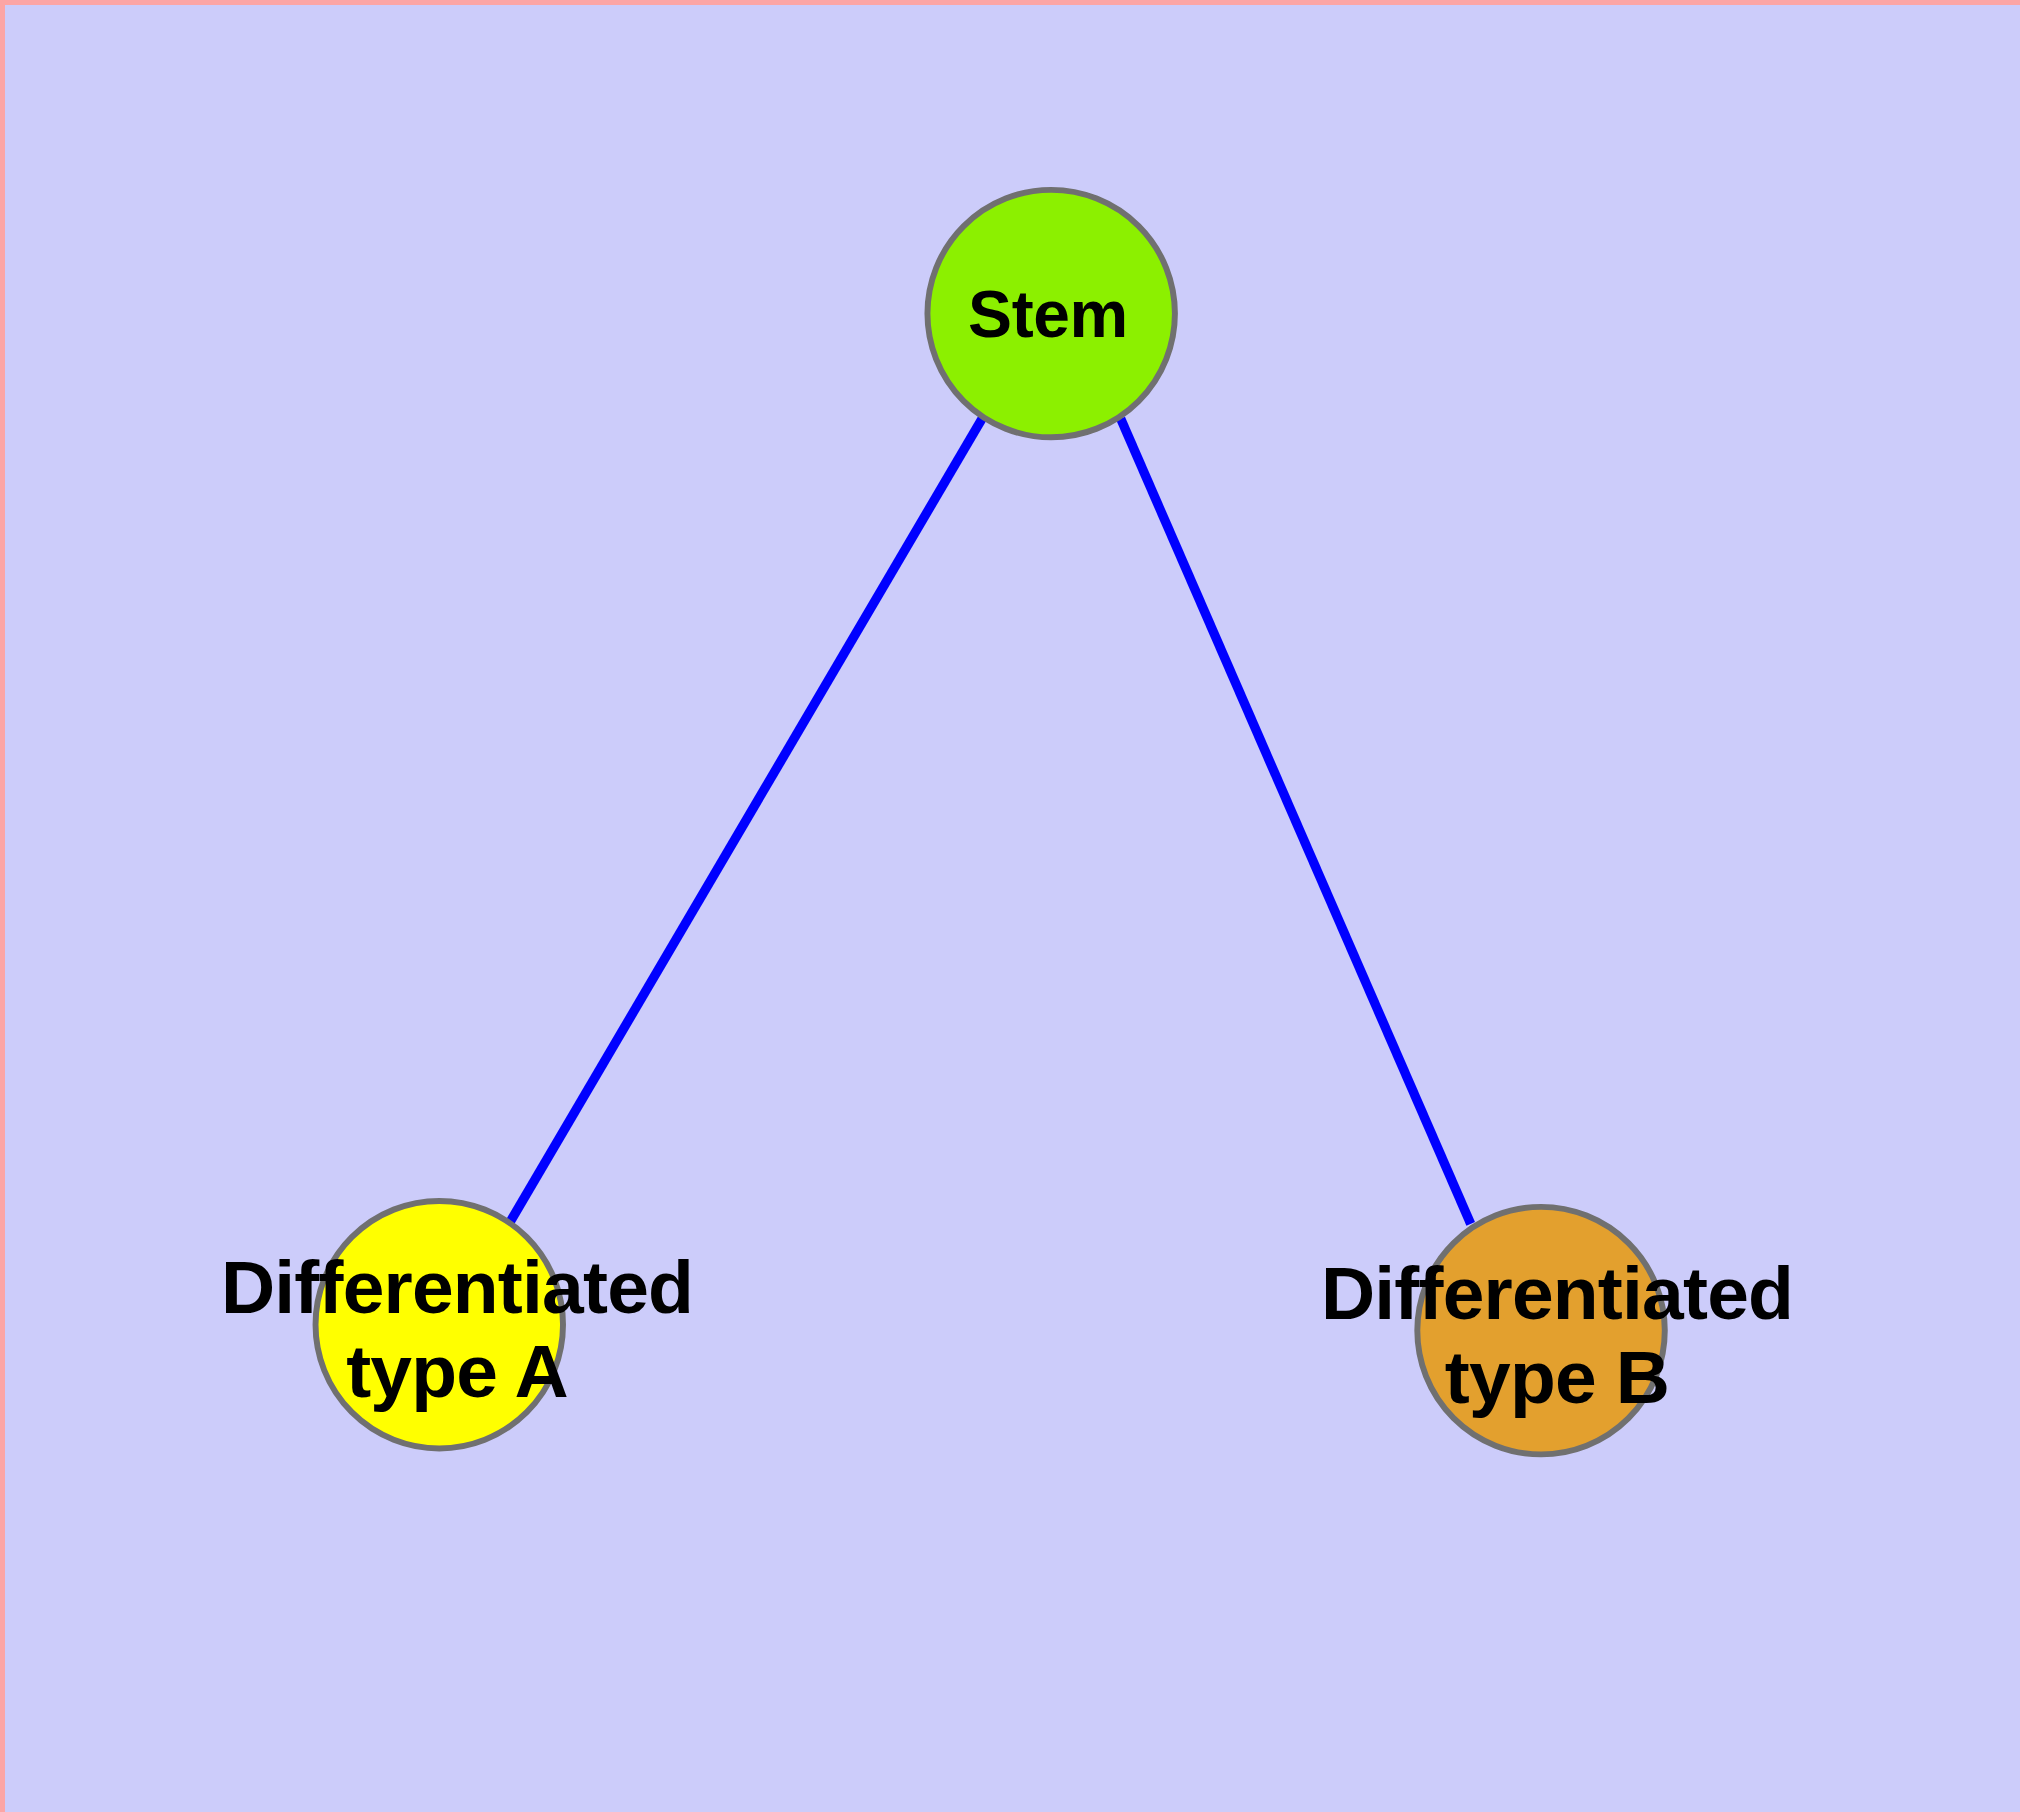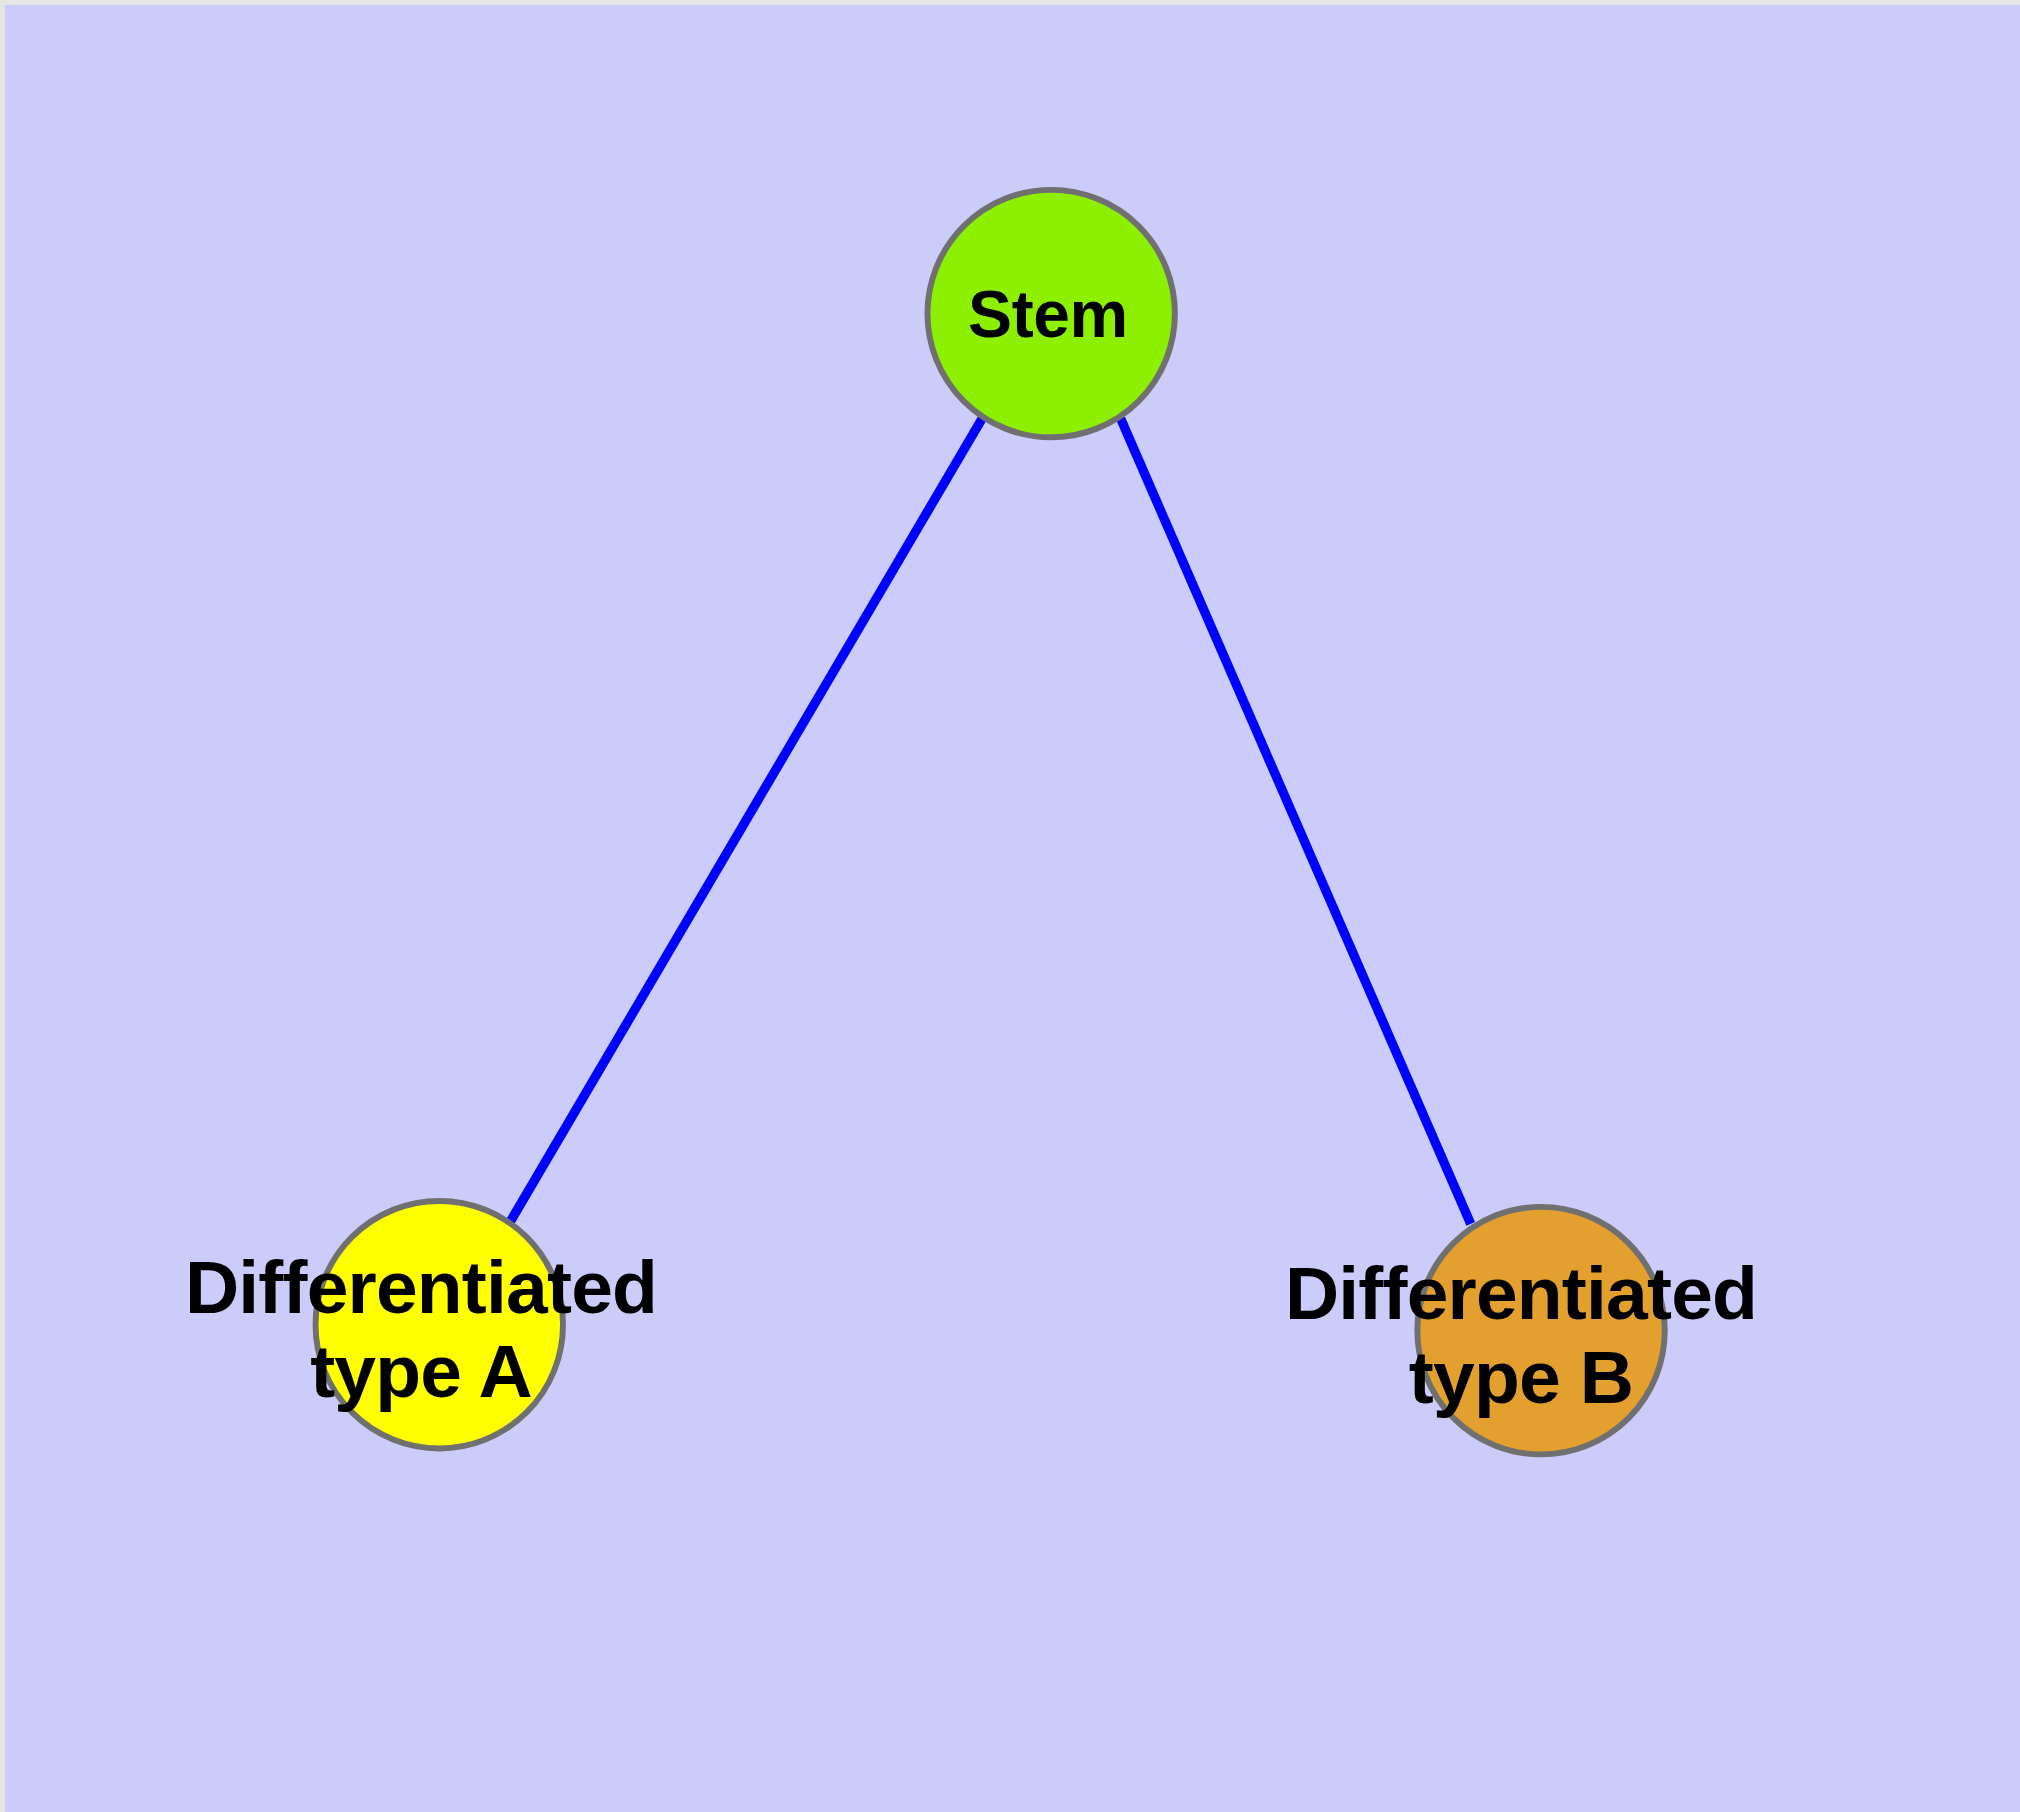--- a/index.html
+++ b/index.html
@@ -41,26 +41,27 @@
     pointer-events: none;
     transform: translate(-50%, -50%);
   }
   .label-stem {
     font-size: 66px;
     letter-spacing: -0.4px;
   }
   .label-child {
     font-size: 75px;
     letter-spacing: -0.8px;
+    margin-left: 36px;
   }
 </style>
 </head>
 <body>
 
-<div id="canvas" style="width: 2021px; height: 1812px; background: #e5e5e5;">
+<div id="canvas" style="width: 2021px; height: 1812px; background: #fca5a5;">
 
   <div id="plot-bg" style="background: rgb(204, 204, 250);"></div>
 
   <svg id="graph-svg" viewBox="0 0 2384 2138">
     <g id="edges-layer">
         <line x1="1159" y1="493" x2="602" y2="1441" stroke="#0000ff" stroke-width="11" stroke-linecap="butt"></line>
         <line x1="1322" y1="494" x2="1735" y2="1444" stroke="#0000ff" stroke-width="11" stroke-linecap="butt"></line>
       </g>
     <g id="nodes-layer">
         <circle cx="1240" cy="370" r="146" fill="#8cf000" stroke="#707070" stroke-width="7"></circle>

